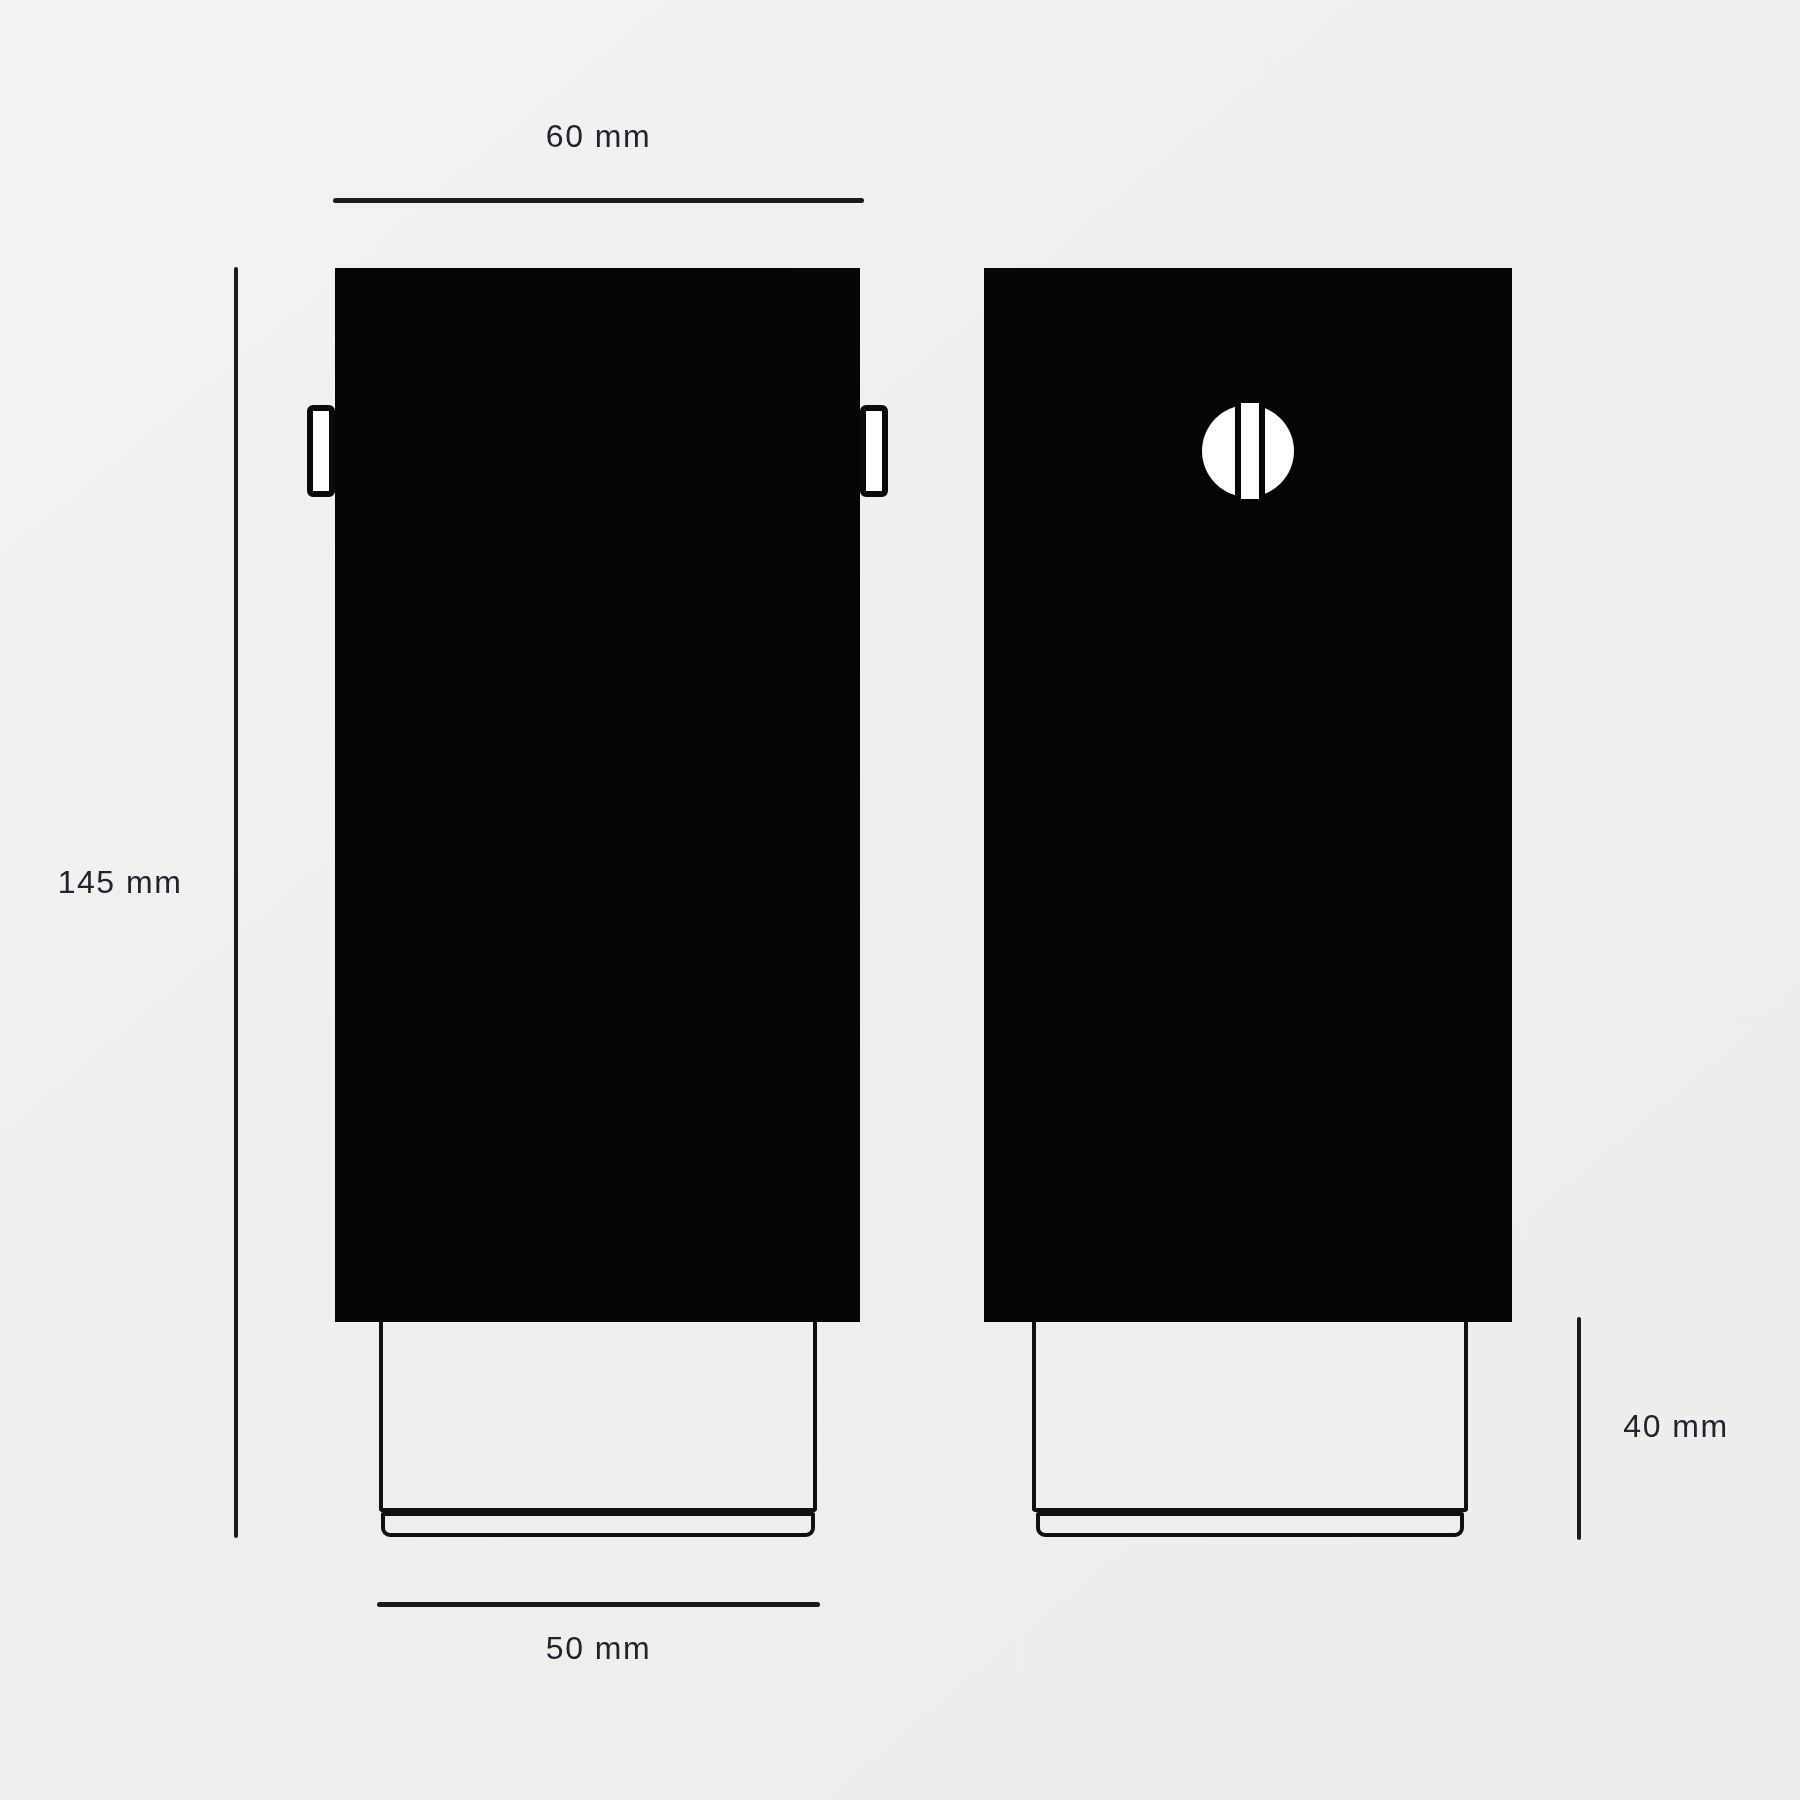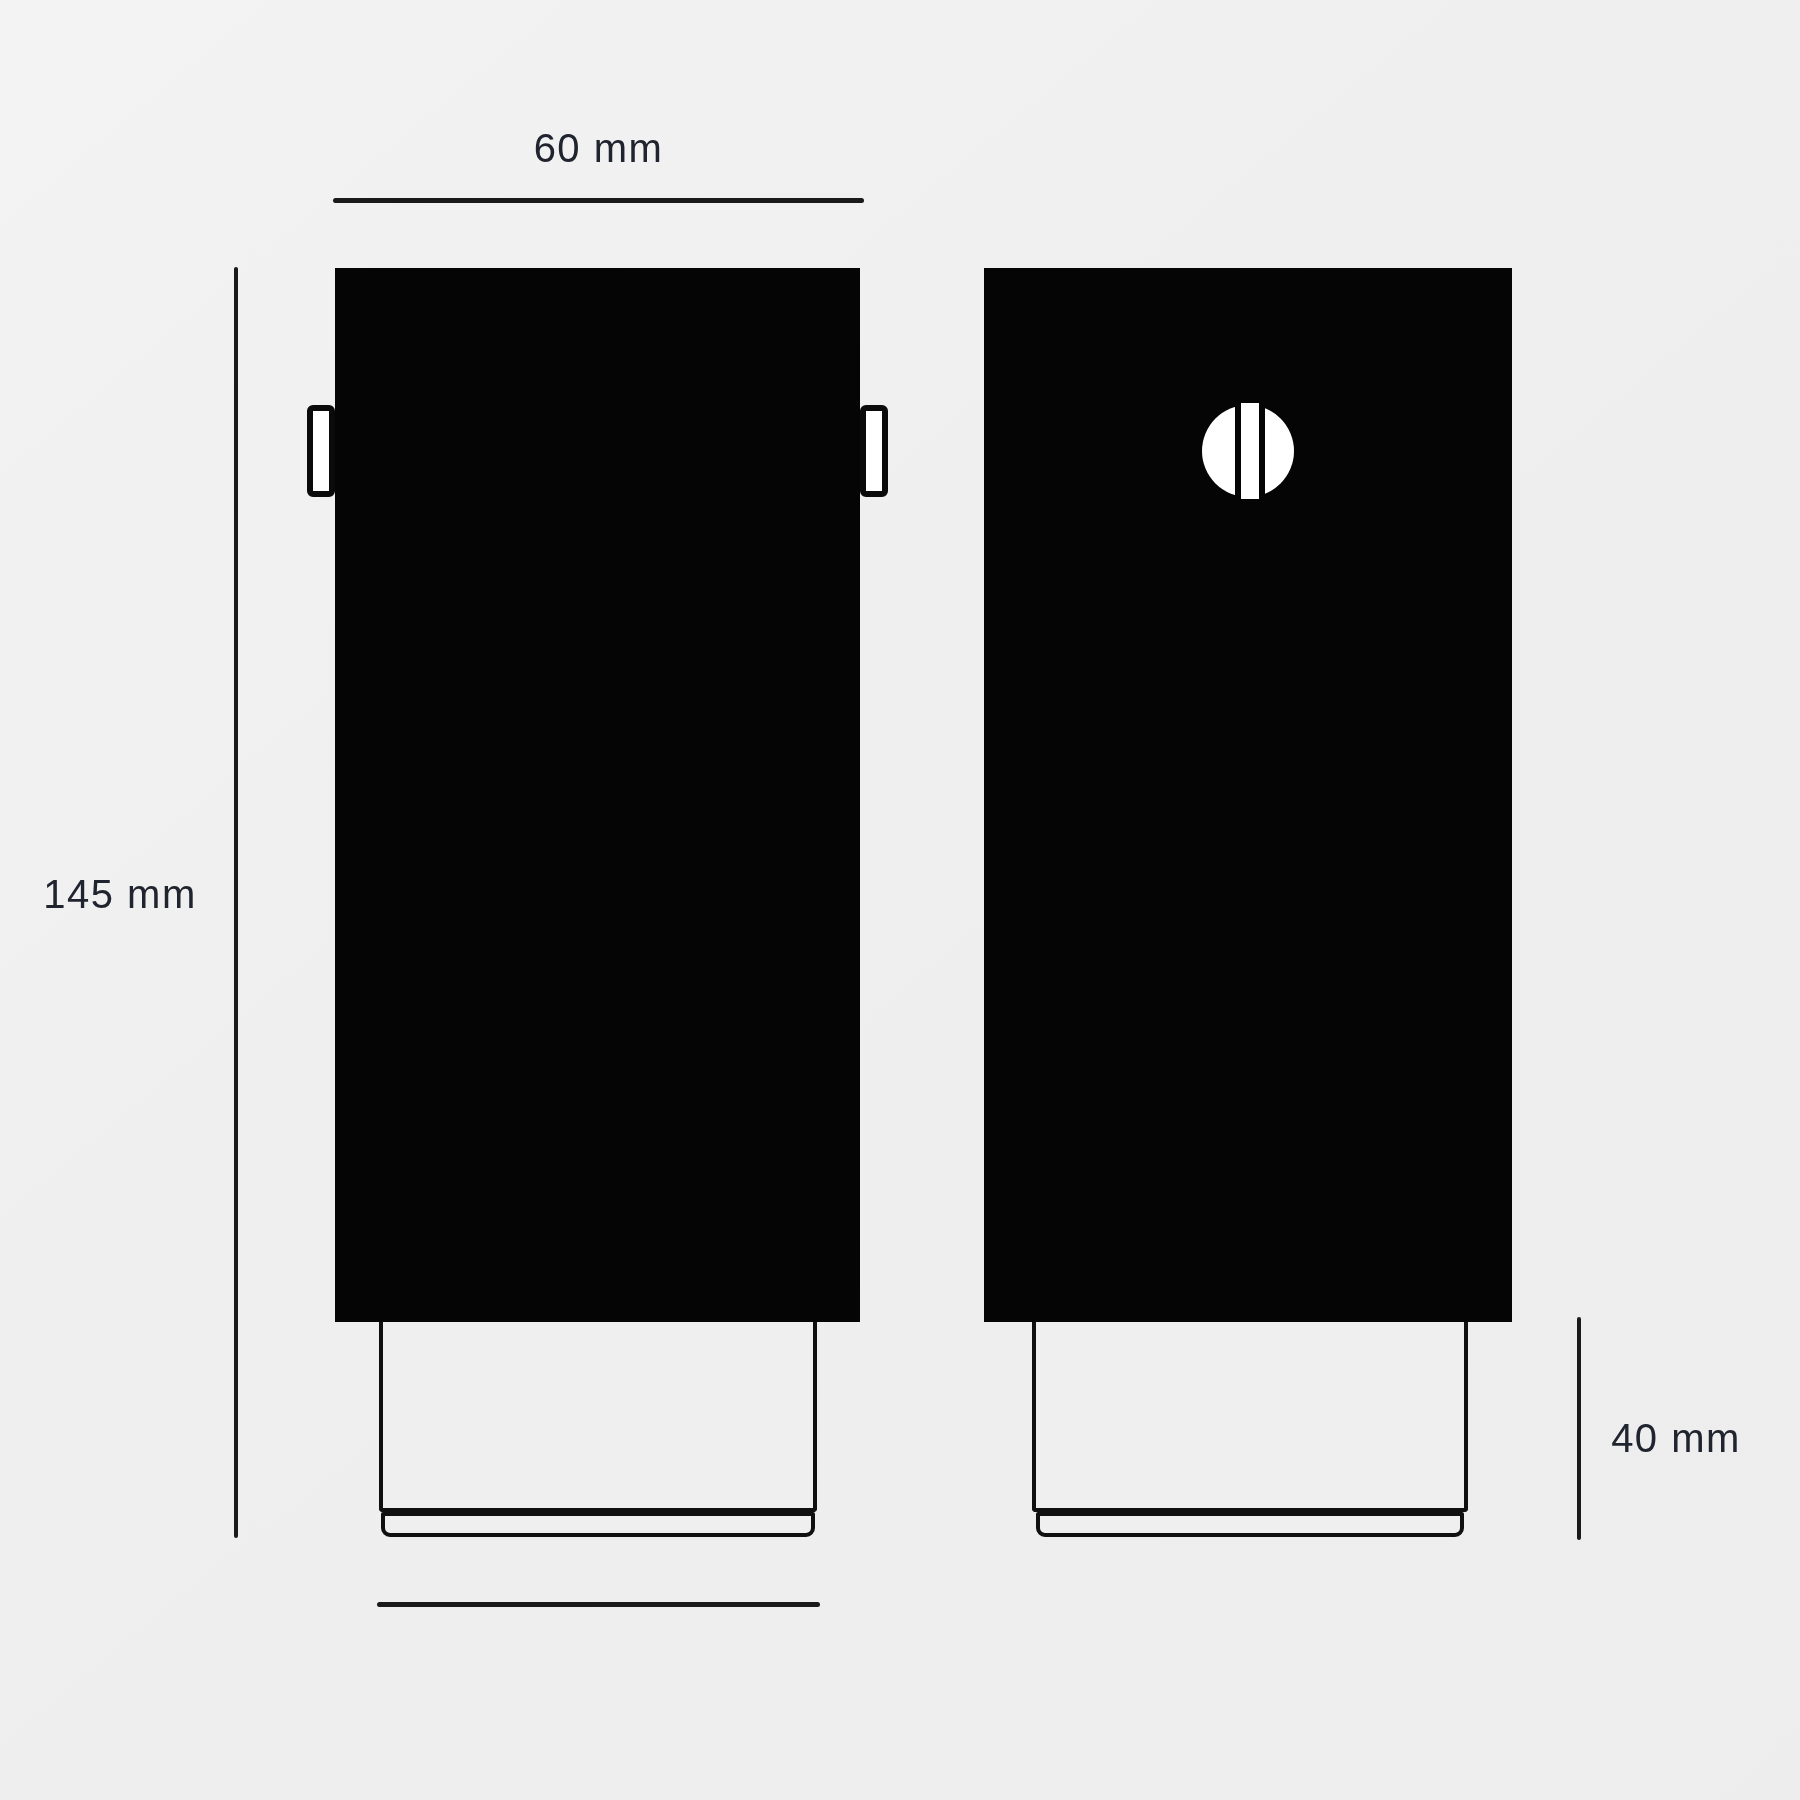--- a/index.html
+++ b/index.html
@@ -16,25 +16,24 @@
   }
 
   
   .dim-line-h { position: absolute; height: 5px; background: #1a1a1a; border-radius: 3px; }
   .dim-line-v { position: absolute; width: 4px;  background: #1a1a1a; border-radius: 3px; }
 
   
   .dim-label {
     position: absolute;
     color: #20242e;
-    font-size: 40px;
+    font-size: 32px;
     letter-spacing: 1.5px;
     text-align: center;
     white-space: nowrap;
-    margin-top: 8px;
   }
 
   
   .body-rect { position: absolute; background: #050505; }
 
   
   .tab {
     position: absolute;
     width: 16px; height: 80px;
     background: #ffffff;
@@ -107,14 +106,15 @@
       <div class="screw-slot-line right"></div>
     </div>
     <div class="base" style="left:1032px; top:1322px; width:436px; height:190px;"></div>
     <div class="foot" style="left:1036px; top:1512px; width:428px; height:25px;"></div>
   </div>
 
   <div class="dim-line-v" style="left:1577px; top:1317px; height:223px;"></div>
   <div class="dim-label" style="left:1586px; top:1408px; width:180px;">40 mm</div>
 
   <div class="dim-line-h" style="left:377px; top:1602px; width:443px;"></div>
+  <div class="dim-label" style="left:377px; top:1630px; width:443px;">50 mm</div>
 
 </div>
 
 </body></html>

